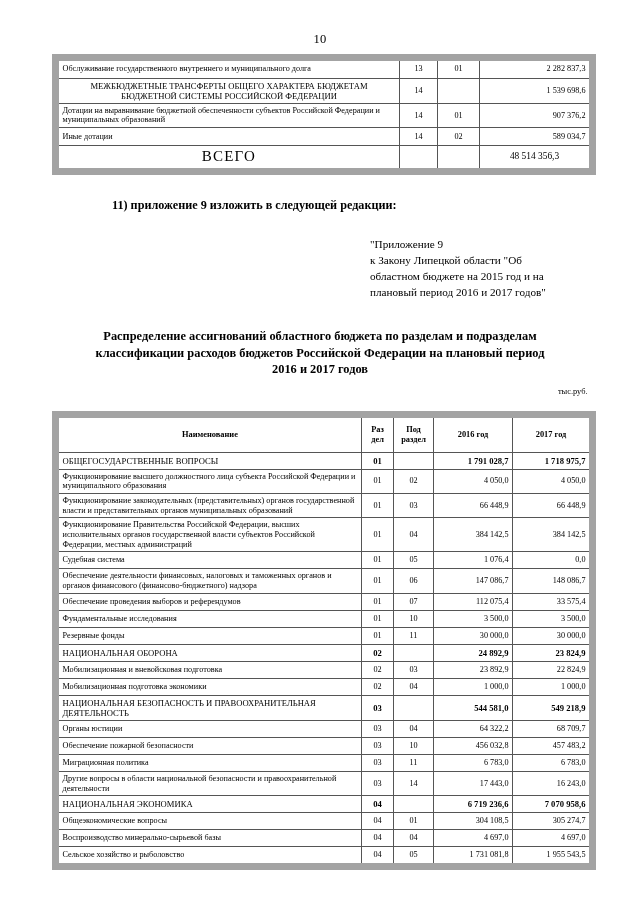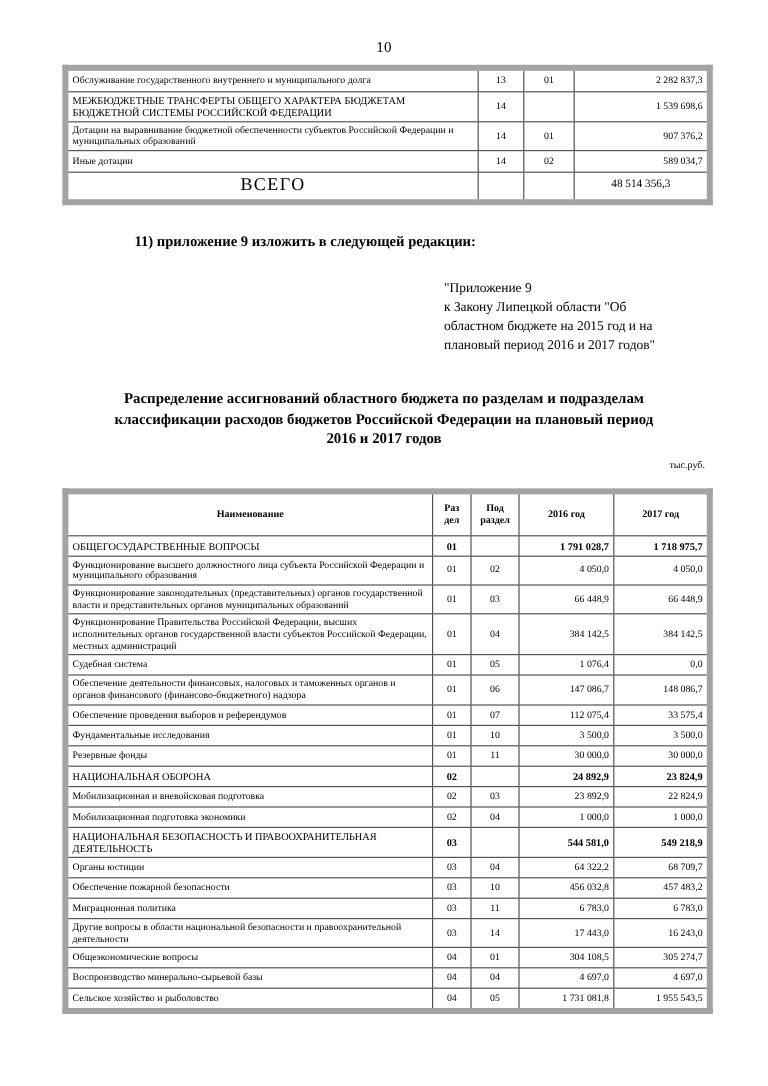--- a/index.html
+++ b/index.html
@@ -39,21 +39,21 @@
     line-height: 1.18;
   }
   table.doc-table td,
   table.doc-table th {
     border: 1px solid #555;
     padding: 2px 3px 2px 4px;
     vertical-align: middle;
     font-weight: normal;
   }
   .outer-frame {
-    border: 5px solid #a3a3a3;
+    border: 7px solid #a3a3a3;
   }
 
   
   .top-table-wrap {
     margin: 8px auto 0 auto;
     width: 537px;
   }
   table.top-table {
     width: 537px;
   }
@@ -71,20 +71,21 @@
     letter-spacing: 1.2px;
   }
   .row-total td.c-val {
     text-align: center;
     letter-spacing: 0;
     font-size: 9.4px;
   }
   .hdr-caps {
     font-weight: bold;
     font-size: 8.6px;
+    text-align: center;
   }
 
   
   .para-11 {
     margin: 23px 0 0 0;
     padding-left: 112px;
     font-size: 12.2px;
     line-height: 1.2;
     font-weight: bold;
   }
@@ -339,20 +340,27 @@
             <td class="c-val">6 783,0</td>
             <td class="c-val">6 783,0</td>
           </tr>
           <tr class="">
             <td class="c-name">Другие вопросы в области национальной безопасности и правоохранительной деятельности</td>
             <td class="c-code">03</td>
             <td class="c-code">14</td>
             <td class="c-val">17 443,0</td>
             <td class="c-val">16 243,0</td>
           </tr>
+          <tr class="section-row">
+            <td class="c-name">НАЦИОНАЛЬНАЯ ЭКОНОМИКА</td>
+            <td class="c-code">04</td>
+            <td class="c-code"></td>
+            <td class="c-val">6 719 236,6</td>
+            <td class="c-val">7 070 958,6</td>
+          </tr>
           <tr class="">
             <td class="c-name">Общеэкономические вопросы</td>
             <td class="c-code">04</td>
             <td class="c-code">01</td>
             <td class="c-val">304 108,5</td>
             <td class="c-val">305 274,7</td>
           </tr>
           <tr class="">
             <td class="c-name">Воспроизводство минерально-сырьевой базы</td>
             <td class="c-code">04</td>

